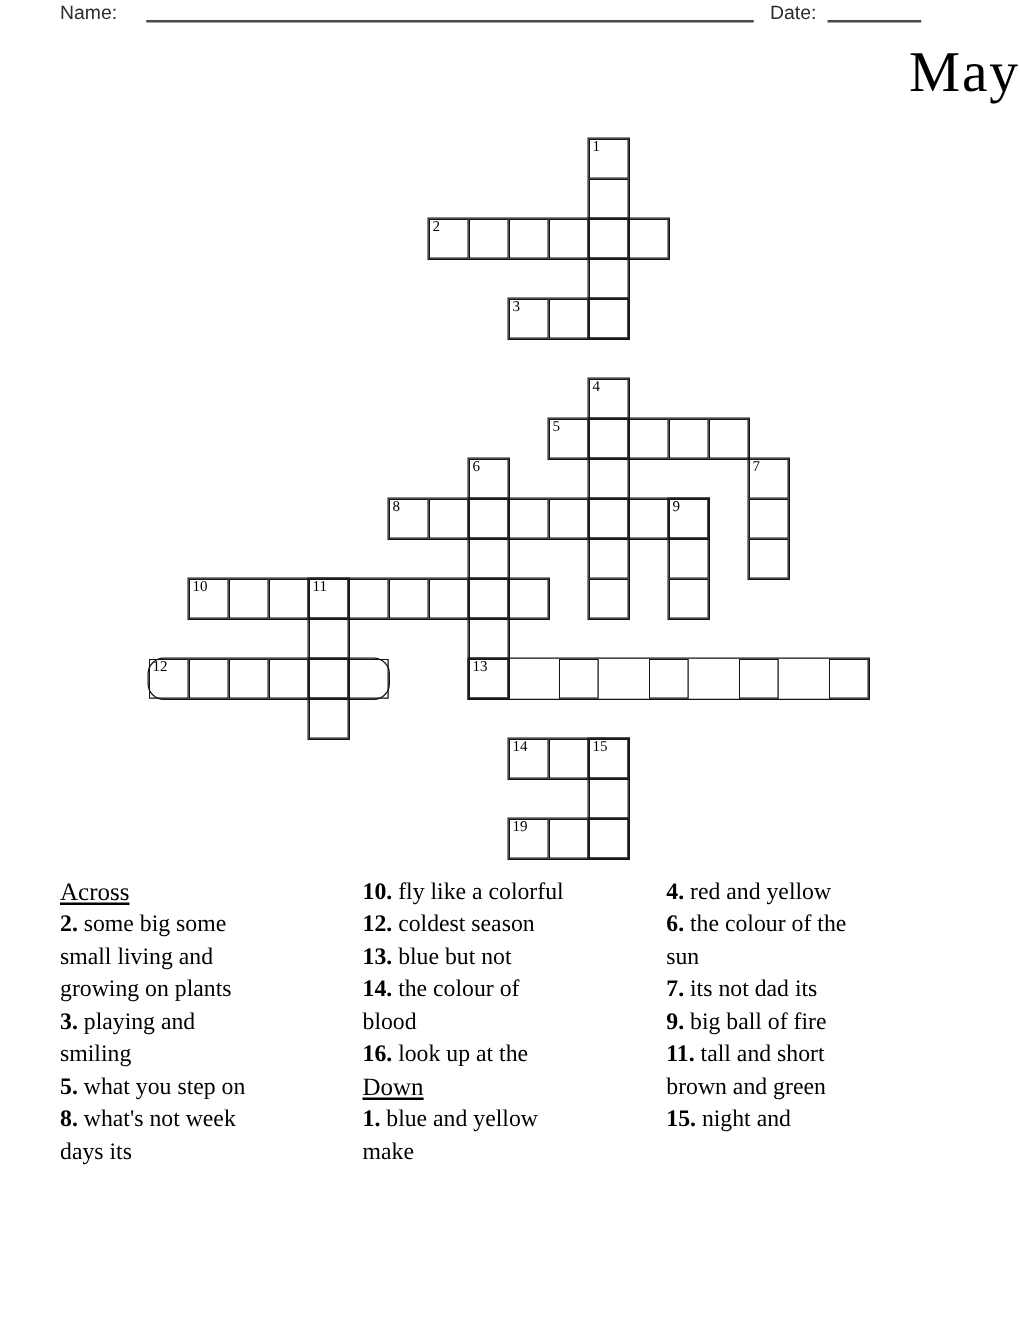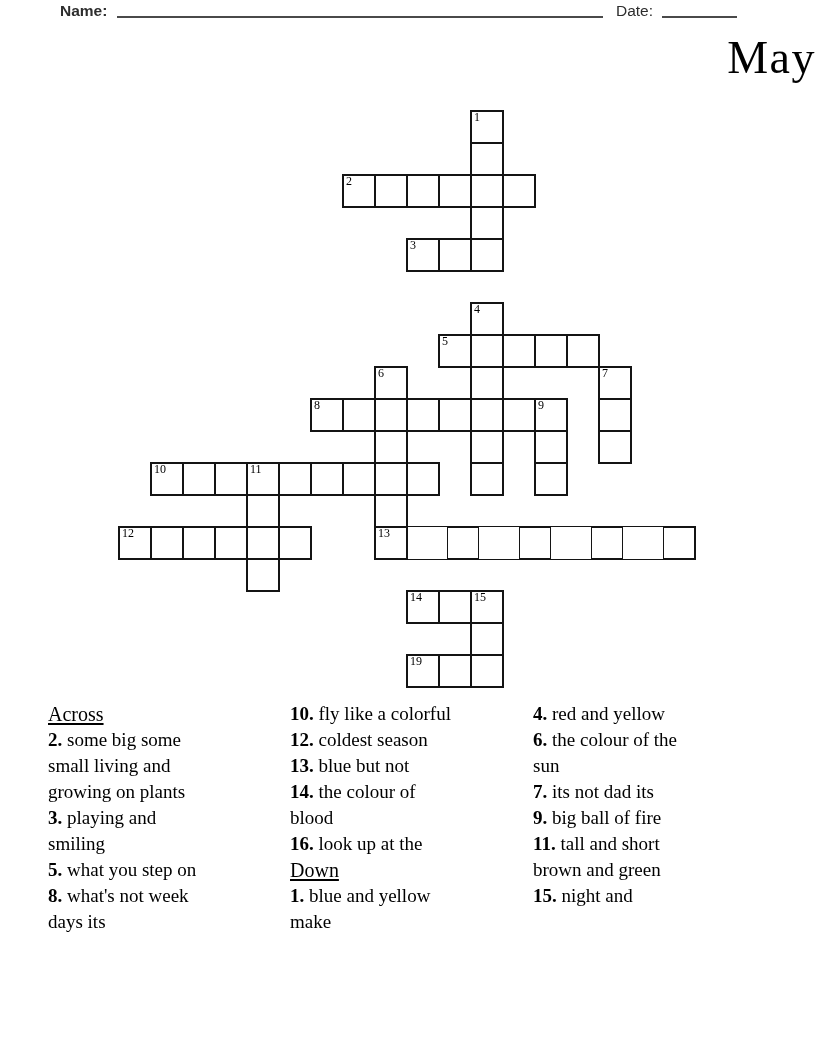--- a/index.html
+++ b/index.html
@@ -15,21 +15,21 @@
 
   
   .hdr-label {
     position: absolute;
     top: 2px;
     font-family: "Liberation Sans", "DejaVu Sans", sans-serif;
     font-size: 15.5px;
     color: #2d2d2d;
     white-space: nowrap;
   }
-  #name-label { left: 60px; font-weight: bold; }
+  #name-label { left: 48px; }
   #date-label { left: 616px; }
   .blank-line {
     position: absolute;
     top: 1px;
     height: 15px;
     border-bottom: 2px solid #4a4a4a;
   }
   #name-line { left: 117px; width: 486px; }
   #date-line { left: 662px; width: 75px; }
 
@@ -200,21 +200,21 @@
         <div class="cell"></div>
       </div>
       <div class="word down" style="left: 246px; top: 462px;">
         <div class="cell">
           <span class="cellnum">11</span>
         </div>
         <div class="cell"></div>
         <div class="cell"></div>
         <div class="cell"></div>
       </div>
-      <div class="word across" style="left: 118px; top: 526px;">
+      <div class="word across" style="left: 118px; top: 526px; border-radius: 13px;">
         <div class="cell">
           <span class="cellnum">12</span>
         </div>
         <div class="cell"></div>
         <div class="cell"></div>
         <div class="cell"></div>
         <div class="cell"></div>
         <div class="cell"></div>
       </div>
       <div class="word across" style="left: 374px; top: 526px; gap: 40px;">

